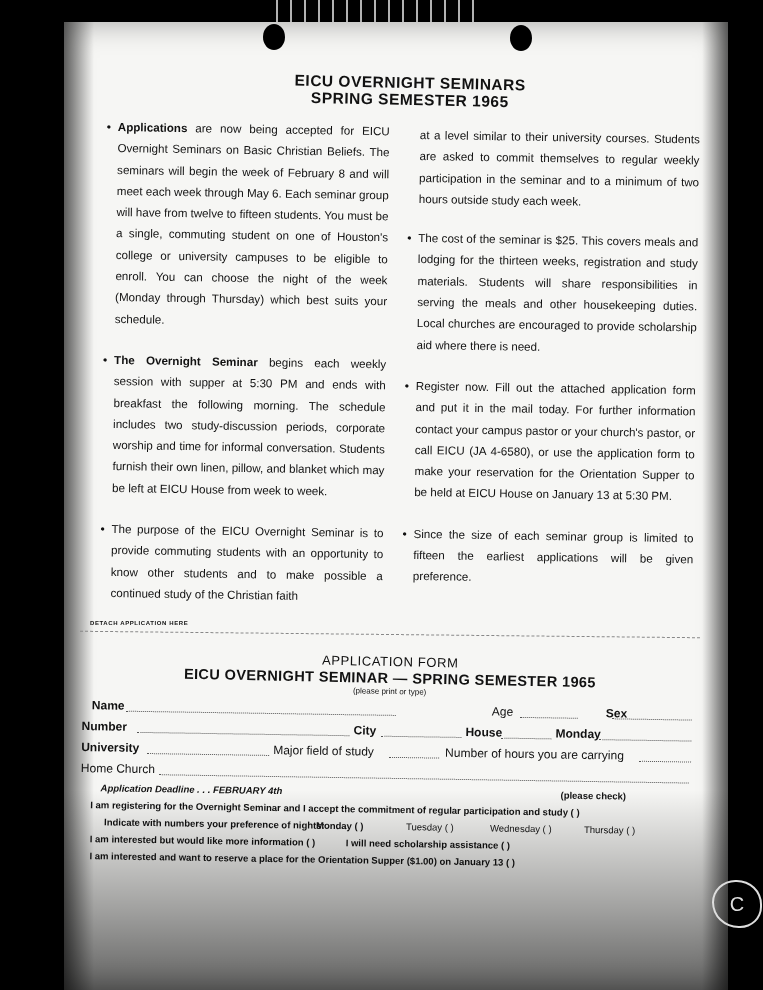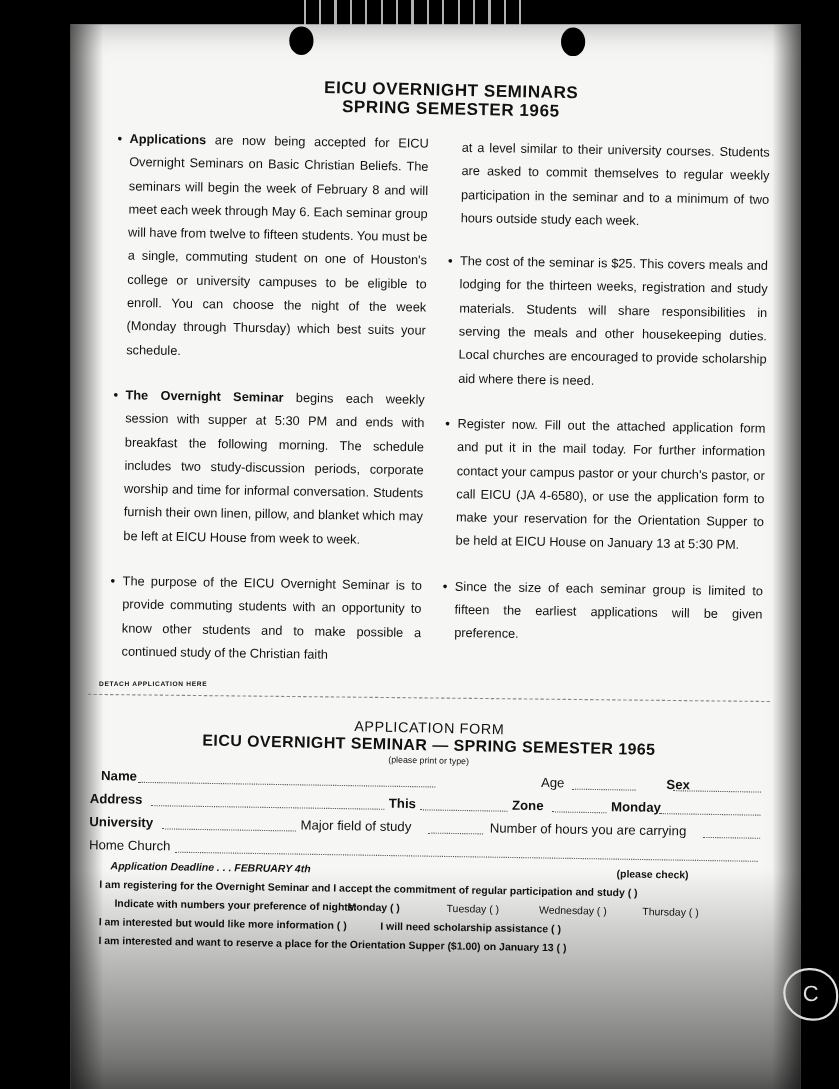--- a/index.html
+++ b/index.html
@@ -131,25 +131,25 @@
 <div class="form">
   <div class="row">
     <span class="lbl" style="left:10px">Name</span>
     <span class="dots" style="left:44px;width:270px"></span>
     <span class="plain" style="left:410px">Age</span>
     <span class="dots" style="left:438px;width:58px"></span>
     <span class="lbl" style="left:524px">Sex</span>
     <span class="dots" style="left:530px;width:80px"></span>
   </div>
   <div class="row">
-    <span class="lbl" style="left:0">Address</span>
+    <span class="lbl" style="left:0">Number</span>
     <span class="dots" style="left:56px;width:212px"></span>
-    <span class="lbl" style="left:272px">This</span>
+    <span class="lbl" style="left:272px">City</span>
     <span class="dots" style="left:300px;width:80px"></span>
-    <span class="lbl" style="left:384px">Zone</span>
+    <span class="lbl" style="left:384px">House</span>
     <span class="dots" style="left:420px;width:50px"></span>
     <span class="lbl" style="left:474px">Monday</span>
     <span class="dots" style="left:518px;width:92px"></span>
   </div>
   <div class="row">
     <span class="lbl" style="left:0">University</span>
     <span class="dots" style="left:66px;width:122px"></span>
     <span class="plain" style="left:192px">Major field of study</span>
     <span class="dots" style="left:308px;width:50px"></span>
     <span class="plain" style="left:364px">Number of hours you are carrying</span>

